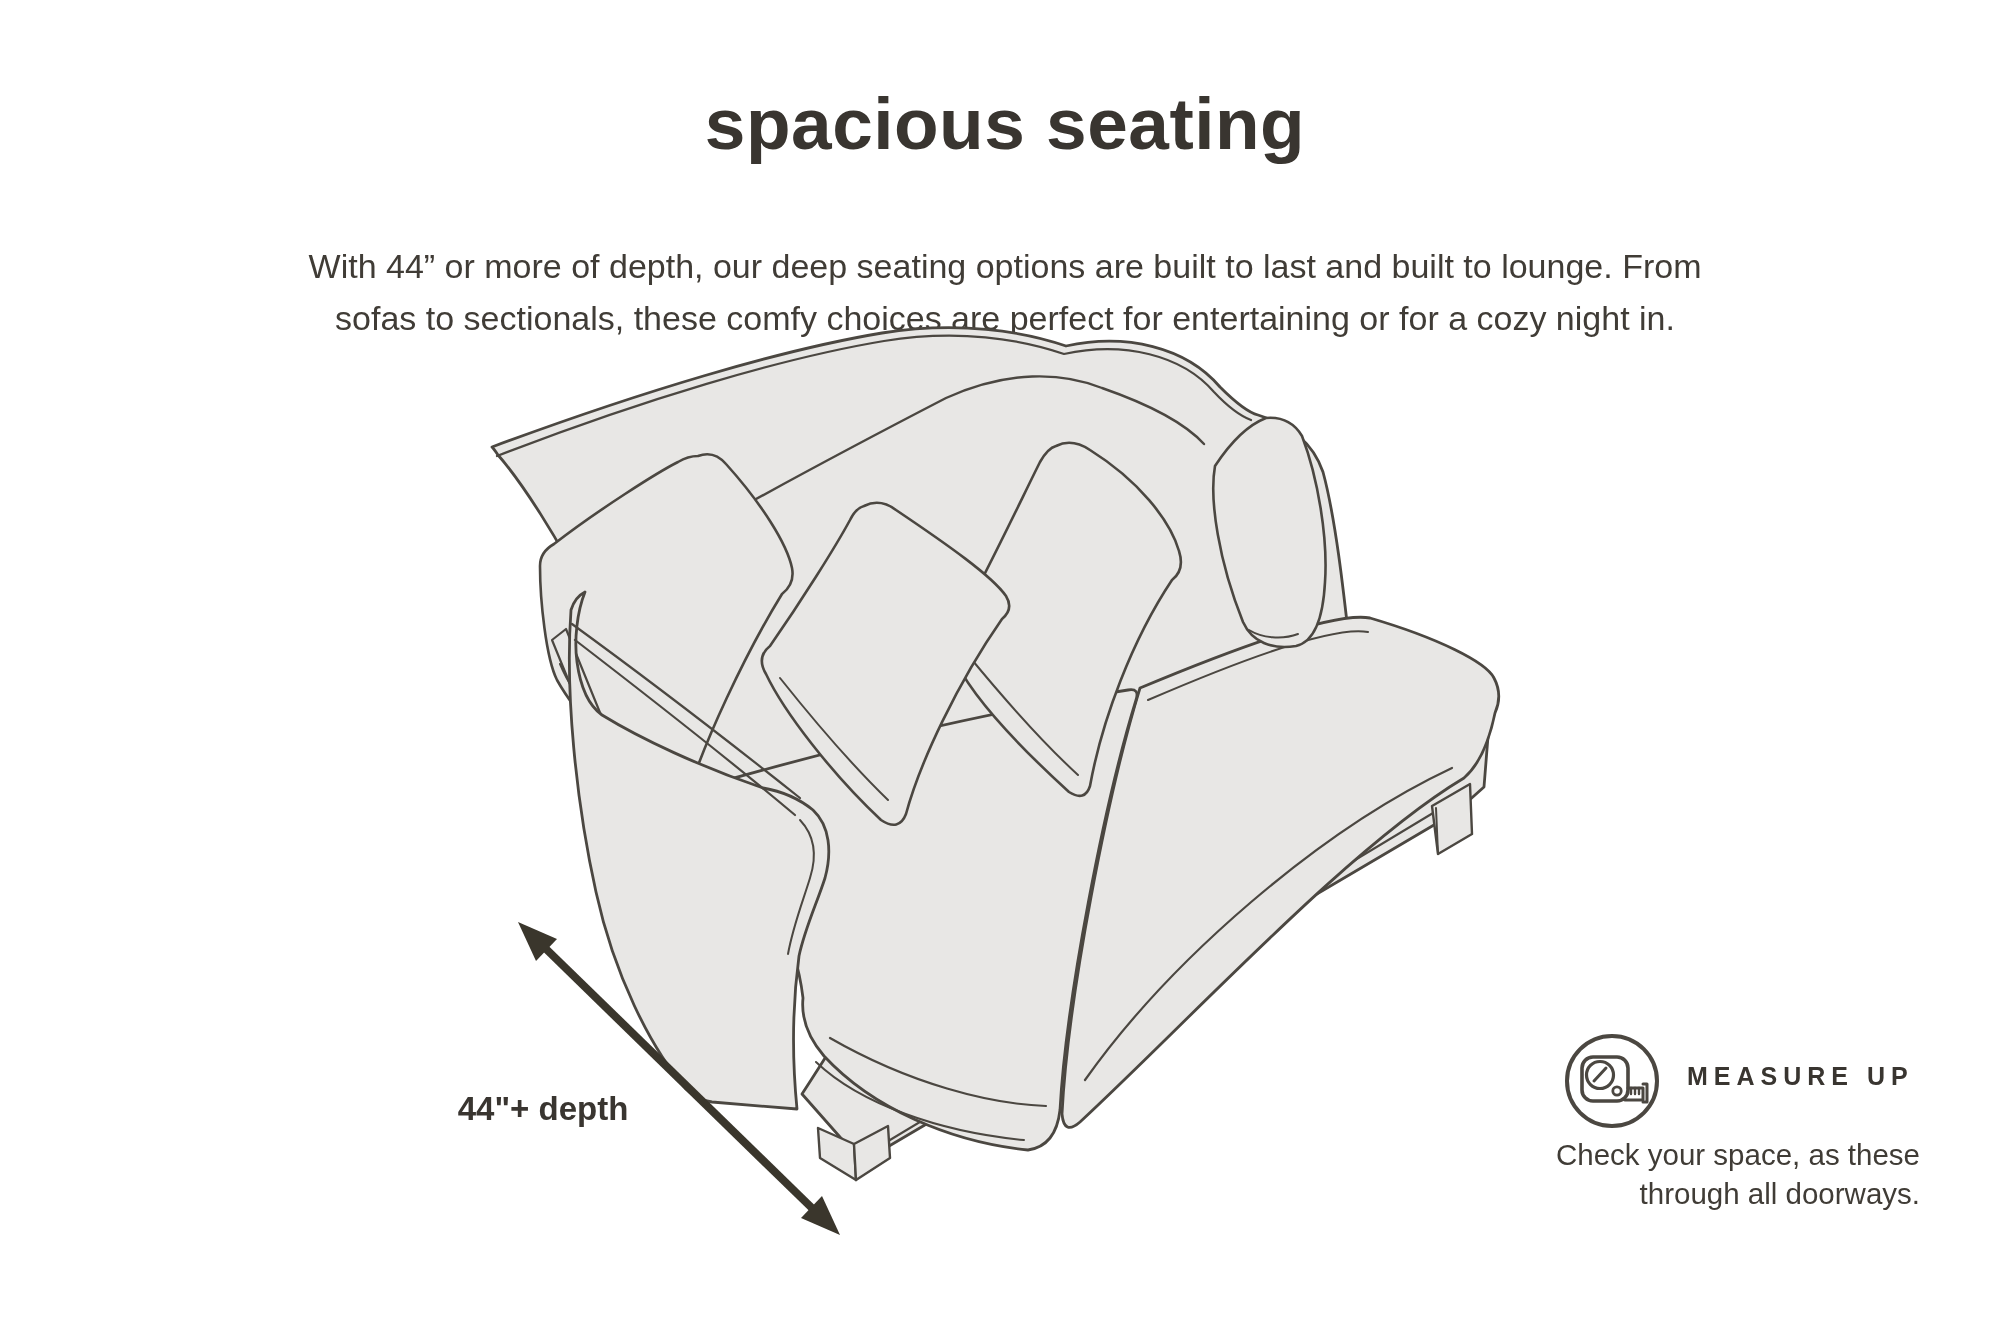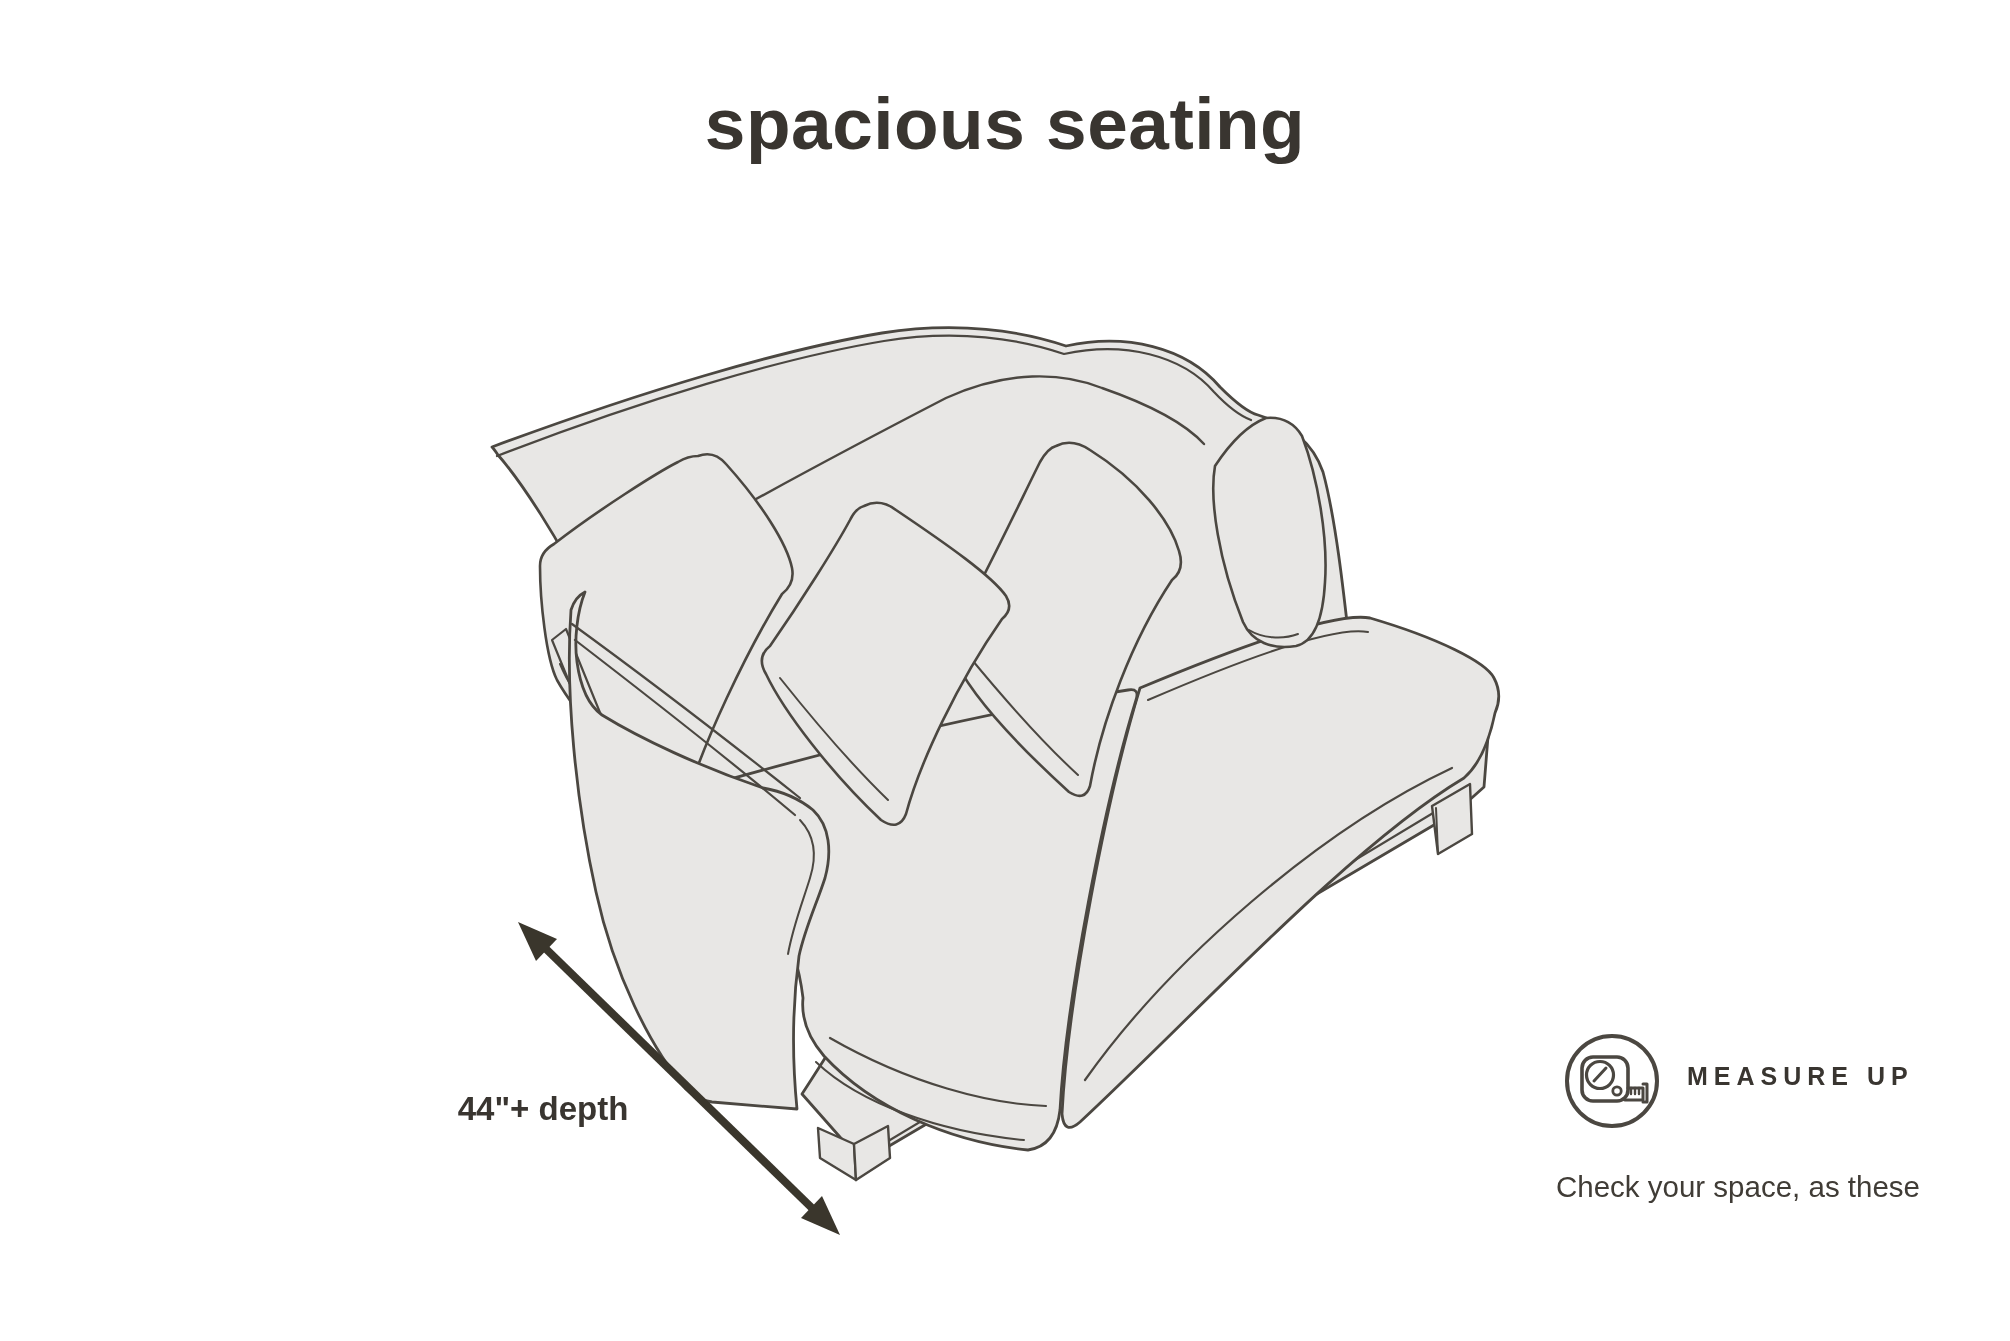--- a/index.html
+++ b/index.html
@@ -56,37 +56,41 @@
     position:absolute;
     left:1687px;top:1062px;
     font-size:25px;
     font-weight:bold;
     letter-spacing:6px;
     color:#393530;
     white-space:nowrap;
   }
   .measure-body{
     position:absolute;
-    left:1480px;top:1167px;
+    left:1480px;top:1135px;
     width:440px;
     text-align:right;
     font-size:29.5px;
     line-height:39px;
     color:#403c36;
   }
   .line{stroke:#4b4741;fill:none;stroke-linecap:round;stroke-linejoin:round;}
   .shape{stroke:#4b4741;fill:#e8e7e5;stroke-linejoin:round;}
 </style>
 </head>
 <body>
 
 <div class="page">
 
   <h1 class="page-title">spacious seating</h1>
 
+  <div class="intro">
+    <div>With 44” or more of depth, our deep seating options are built to last and built to lounge. From</div>
+    <div>sofas to sectionals, these comfy choices are perfect for entertaining or for a cozy night in.</div>
+  </div>
 
   <svg class="sofa-svg" viewBox="440 280 1070 980" xmlns="http://www.w3.org/2000/svg">
 
     <g>
       <path class="shape" stroke-width="2.8" d="M 492 447
         C 640 392 780 350 882 333
         C 958 321 1022 331 1066 346
         C 1126 333 1186 347 1220 387
         C 1237 404 1250 413 1258 415
         C 1292 426 1313 443 1323 472
@@ -235,15 +239,16 @@
     <line x1="70" y1="58" x2="70" y2="64" class="line" stroke-width="2.4"></line>
     <line x1="74" y1="58" x2="74" y2="64" class="line" stroke-width="2.4"></line>
     <line x1="78" y1="58" x2="78" y2="64" class="line" stroke-width="2.4"></line>
     <path class="line" stroke-width="3" d="M 82 54 L 86 54 L 86 72 L 82 72"></path>
   </svg>
 
   <div class="measure-heading">MEASURE UP</div>
 
   <div class="measure-body">
     <div>Check your space, as these</div>
+    <div>through all doorways.</div>
   </div>
 
 </div>
 
 </body></html>

